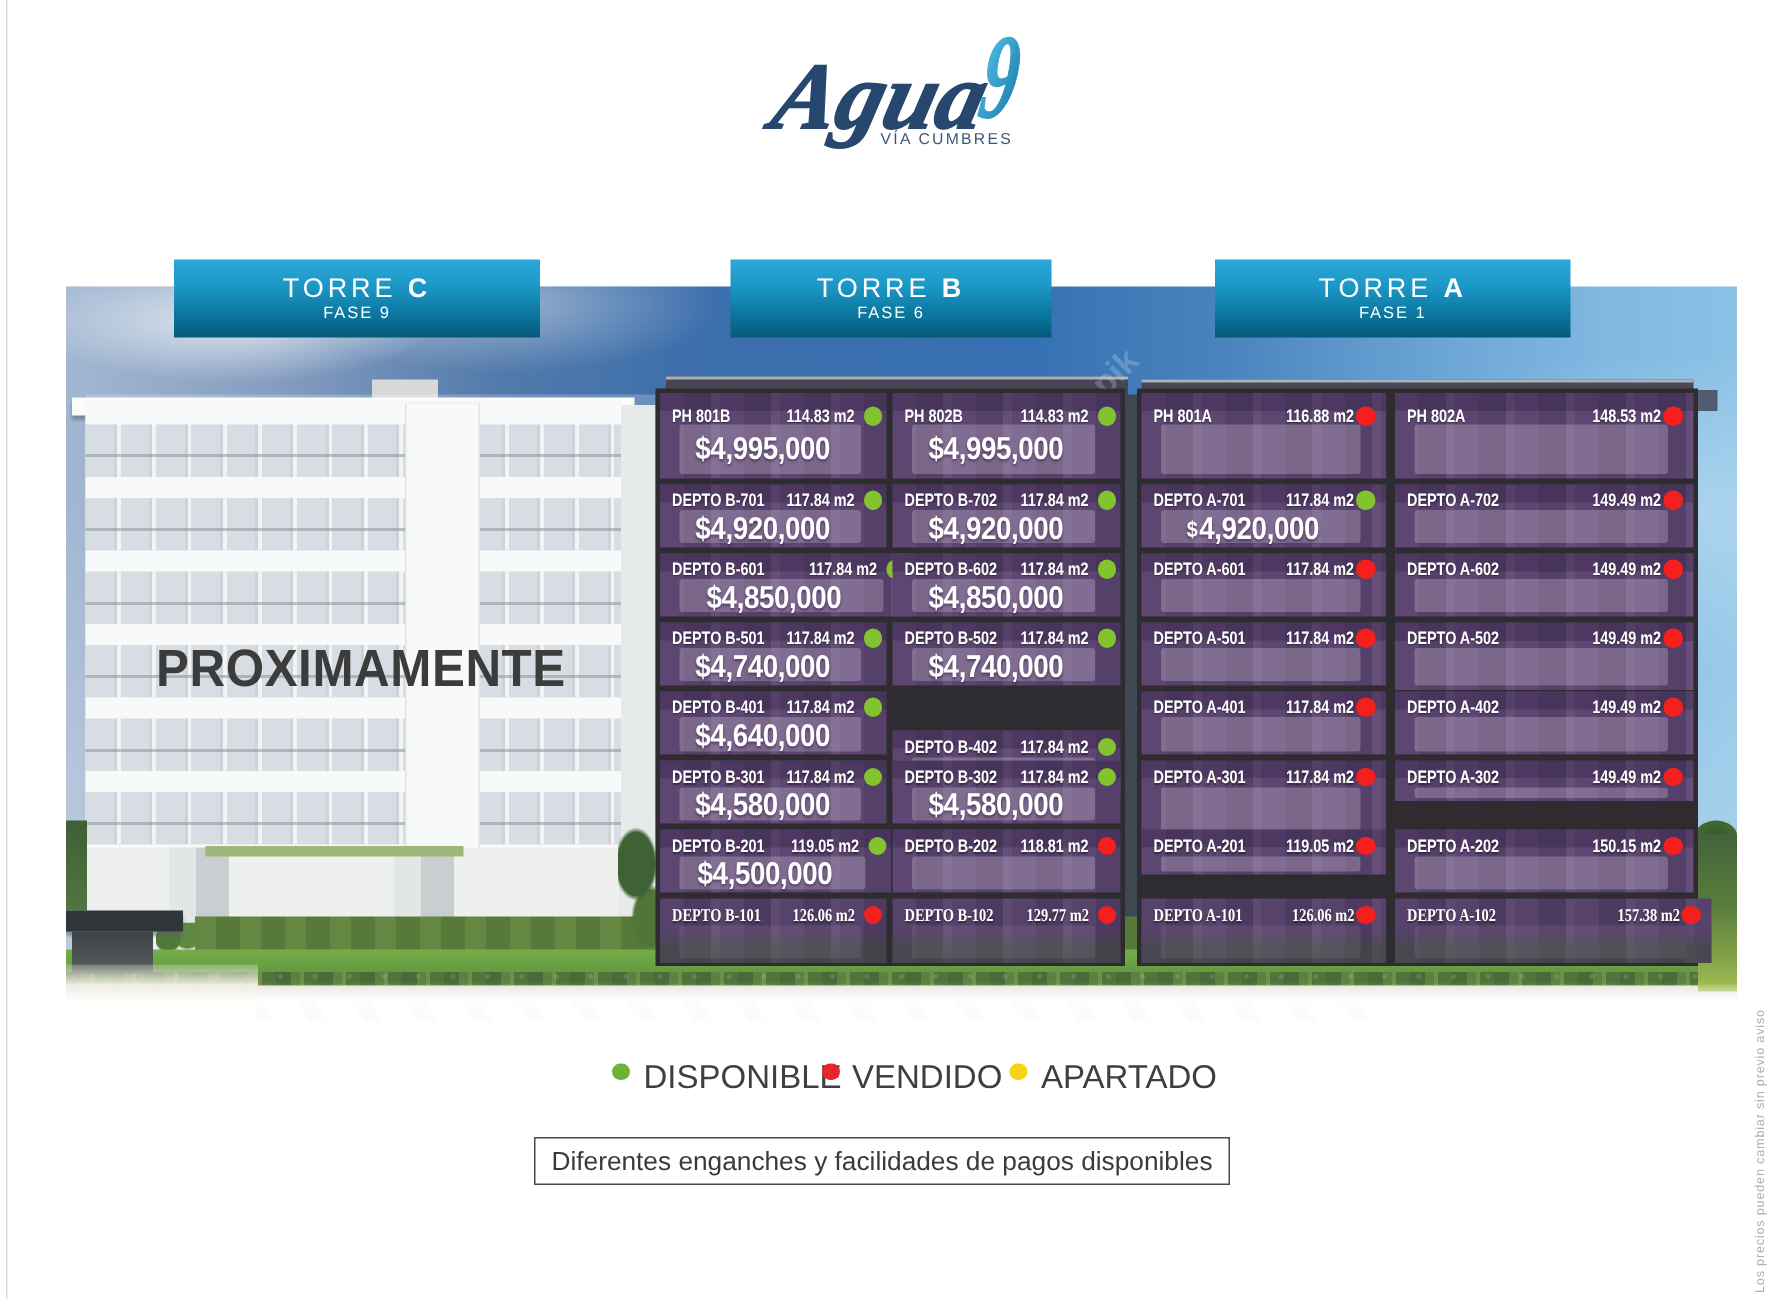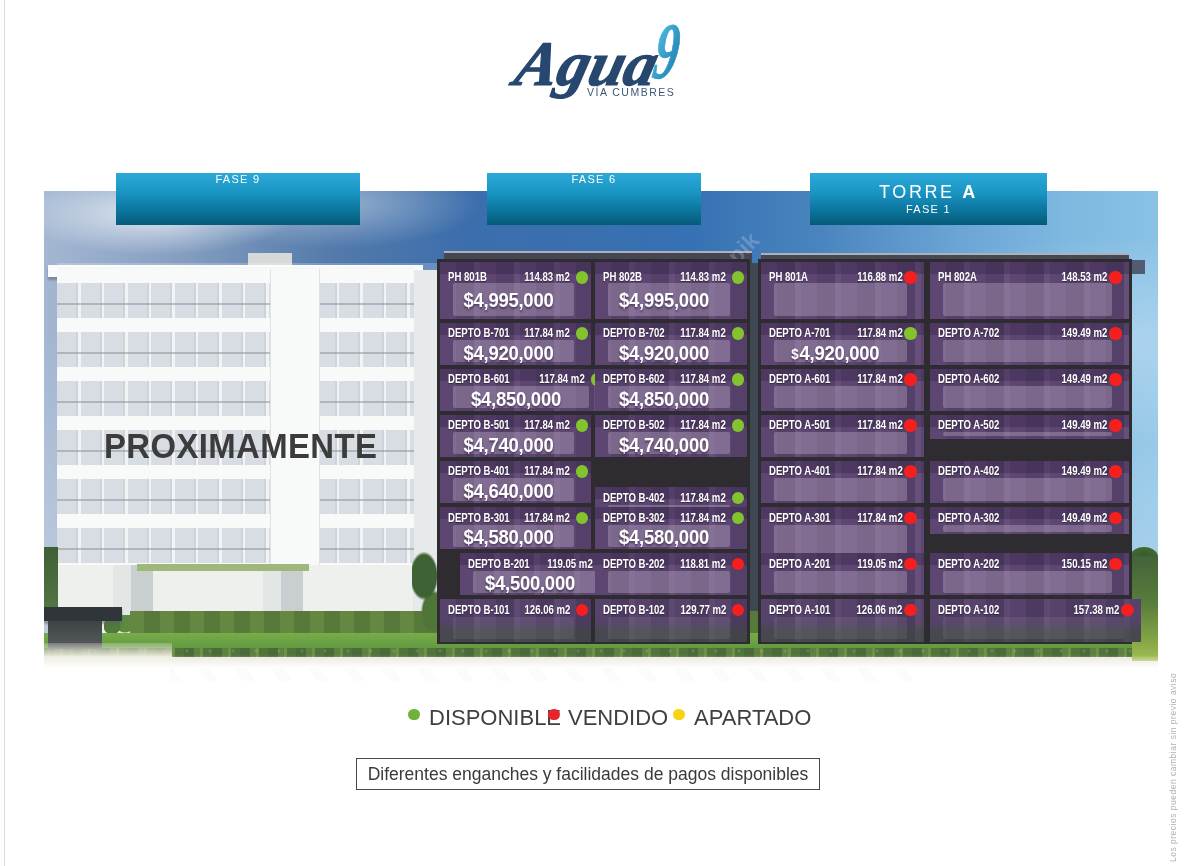--- a/index.html
+++ b/index.html
@@ -77,21 +77,21 @@
 #hB{left:487px;width:214px;}
 #hA{left:810px;width:237px;}
 
 #tabB{position:absolute;left:437px;top:259px;width:313px;height:384.5px;background:#2e2b31;}
 #tabA{position:absolute;left:757.5px;top:259px;width:374.5px;height:384.5px;background:#2e2b31;}
 .cell{position:absolute;overflow:hidden;background:
  linear-gradient(180deg,rgba(30,16,48,.25) 0 12px,rgba(0,0,0,0) 12px),
  repeating-linear-gradient(90deg,#5e4672 0 16px,#544068 16px 34px,#664f79 34px 40px);}
 .cgr{background:
  linear-gradient(0deg,rgba(54,80,46,.45) 0 10px,rgba(0,0,0,0) 22px),
- repeating-linear-gradient(90deg,#56426a 0 16px,#4d3a60 16px 34px,#5e4971 34px 40px);}
+ repeating-linear-gradient(90deg,#56426a 0 16px,#4d3a60 16px 34px,#5e4971 34px 40px); font-family: Liberation Serif, serif;}
 .pill{position:absolute;left:13px;right:17px;bottom:2.5px;background:rgba(225,212,234,.27);
  border-radius:2px;}
 .cgr .pill{background:rgba(225,212,234,.09);}
 .nm{position:absolute;left:8px;top:3.5px;color:#fff;font-size:12px;font-weight:bold;
  transform:scaleX(.8);transform-origin:left top;white-space:nowrap;
  text-shadow:0 1px 1px rgba(0,0,0,.4);}
 .m2{position:absolute;right:21px;top:3.5px;color:#fff;font-size:12px;font-weight:bold;
  transform:scaleX(.8);transform-origin:right top;white-space:nowrap;
  text-shadow:0 1px 1px rgba(0,0,0,.4);}
 .dot{position:absolute;right:3px;top:4.5px;width:12.5px;height:12.5px;border-radius:50%;}
@@ -167,23 +167,25 @@
  <div id="perg"></div>
     <div id="pergb"></div>
  <div id="palmtop"></div>
     <div id="palms"></div>
  <div id="wm1">freepik</div>
  <div style="position:absolute;left:0px;top:452px;width:128px;height:25px;background:linear-gradient(180deg,rgba(236,234,222,.25),#edebdf 55%);"></div>
  <div id="fade"></div>
 </div>
 <div id="prox">PROXIMAMENTE</div>
 <div class="hdr" id="hC">
+    <div class="t1">TORRE <b>C</b></div>
     <div class="t2">FASE 9</div>
   </div>
 <div class="hdr" id="hB">
+    <div class="t1">TORRE <b>B</b></div>
     <div class="t2">FASE 6</div>
   </div>
 <div class="hdr" id="hA">
     <div class="t1">TORRE <b>A</b></div>
     <div class="t2">FASE 1</div>
   </div>
 <div id="tabB"></div>
 <div id="tabA"></div>
 <div class="cell r1" style="left:440.0px;top:262.0px;width:151.0px;height:56.5px">
 <div class="pill" style="top:21px"></div>
@@ -262,21 +264,21 @@
 <div class="dot dg"></div>
 <div class="pr" style="top:18px">$4,580,000</div>
 </div>
 <div class="cell" style="left:595.0px;top:507.0999999999999px;width:152.0px;height:42.14999999999998px">
 <div class="pill" style="top:17.5px"></div>
 <div class="nm">DEPTO B-302</div>
 <div class="m2">117.84 m2</div>
 <div class="dot dg"></div>
 <div class="pr" style="top:18px">$4,580,000</div>
 </div>
-<div class="cell" style="left:460px;top:553.2499999999999px;width:154px;height:42.14999999999998px">
+<div class="cell" style="left:440.0px;top:553.2499999999999px;width:154px;height:42.14999999999998px">
 <div class="pill" style="top:17.5px"></div>
 <div class="nm">DEPTO B-201</div>
 <div class="m2">119.05 m2</div>
 <div class="dot dg"></div>
 <div class="pr" style="top:18px">$4,500,000</div>
 </div>
 <div class="cell" style="left:595.0px;top:553.2499999999999px;width:152.0px;height:42.14999999999998px">
 <div class="pill" style="top:17.5px"></div>
 <div class="nm">DEPTO B-202</div>
 <div class="m2">118.81 m2</div>
@@ -330,21 +332,21 @@
 <div class="nm">DEPTO A-602</div>
 <div class="m2">149.49 m2</div>
 <div class="dot dr" style="right:7px"></div>
 </div>
 <div class="cell" style="left:761.0px;top:414.79999999999995px;width:162.5px;height:42.14999999999998px">
 <div class="pill" style="top:17.5px"></div>
 <div class="nm">DEPTO A-501</div>
 <div class="m2">117.84 m2</div>
 <div class="dot dr" style="right:7px"></div>
 </div>
-<div class="cell" style="left:929.5px;top:414.79999999999995px;width:199.0px;height:24px">
+<div class="cell" style="left:929.5px;top:414.79999999999995px;width:199.0px;height:45px">
 <div class="pill" style="top:17.5px"></div>
 <div class="nm">DEPTO A-502</div>
 <div class="m2">149.49 m2</div>
 <div class="dot dr" style="right:7px"></div>
 </div>
 <div class="cell" style="left:761.0px;top:460.94999999999993px;width:162.5px;height:42.14999999999998px">
 <div class="pill" style="top:17.5px"></div>
 <div class="nm">DEPTO A-401</div>
 <div class="m2">117.84 m2</div>
 <div class="dot dr" style="right:7px"></div>
@@ -360,21 +362,21 @@
 <div class="nm">DEPTO A-301</div>
 <div class="m2">117.84 m2</div>
 <div class="dot dr" style="right:7px"></div>
 </div>
 <div class="cell" style="left:929.5px;top:507.0999999999999px;width:199.0px;height:27px">
 <div class="pill" style="top:17.5px"></div>
 <div class="nm">DEPTO A-302</div>
 <div class="m2">149.49 m2</div>
 <div class="dot dr" style="right:7px"></div>
 </div>
-<div class="cell" style="left:761.0px;top:553.2499999999999px;width:162.5px;height:42px">
+<div class="cell" style="left:761.0px;top:553.2499999999999px;width:162.5px;height:30px">
 <div class="pill" style="top:17.5px"></div>
 <div class="nm">DEPTO A-201</div>
 <div class="m2">119.05 m2</div>
 <div class="dot dr" style="right:7px"></div>
 </div>
 <div class="cell" style="left:929.5px;top:553.2499999999999px;width:199.0px;height:42.14999999999998px">
 <div class="pill" style="top:17.5px"></div>
 <div class="nm">DEPTO A-202</div>
 <div class="m2">150.15 m2</div>
 <div class="dot dr" style="right:7px"></div>

